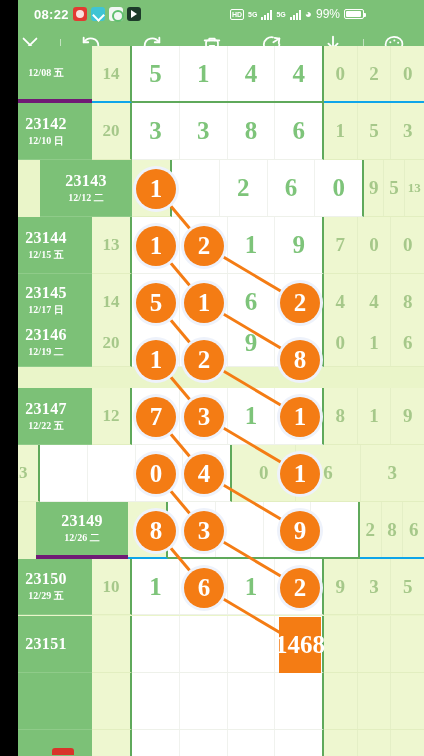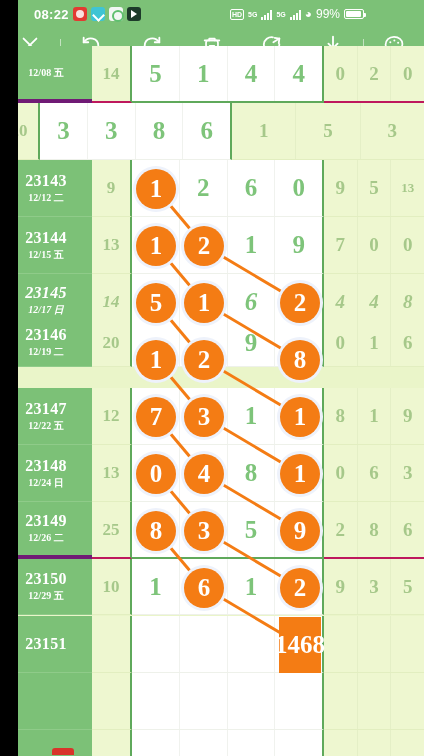--- a/index.html
+++ b/index.html
@@ -62,21 +62,21 @@
   .cell { flex:1; display:flex; align-items:center; justify-content:center; border-right:1px solid #f0f2ee;
           color:#7ec47a; font-size:25px; font-weight:bold; font-family:"Liberation Serif", serif; }
   .cell:last-child { border-right:none; }
   .c-tail { flex:1; display:flex; background:#eef7d0; border-bottom:1px solid #e2eec0; }
   .tcell { flex:1; display:flex; align-items:center; justify-content:center; border-right:1px solid #e4efc6;
            color:#a6c88a; font-size:19px; font-weight:bold; font-family:"Liberation Serif", serif; }
   .tcell.sm { font-size:13px; }
   .tcell:last-child { border-right:none; }
 
   .row.groupline .c-label { border-bottom:4px solid #701a75; }
-  .row.groupline .c-sum, .row.groupline .c-tail { border-bottom:2px solid #be185d; }
+  .row.groupline .c-sum, .row.groupline .c-tail { border-bottom:2px solid #0ea5e9; }
   .row.groupline .c-main { border-bottom:2px solid #5fa95b; }
 
   
   #overlay { position:absolute; left:0; top:76px; width:424px; height:680px; pointer-events:none; }
   .ball { position:absolute; width:40px; height:40px; margin:-20px 0 0 -20px; border-radius:50%;
           background:#f47c14; box-shadow:0 0 0 3px #eef2fb; display:flex; align-items:center;
           justify-content:center; color:#ffffff; font-size:25px; font-weight:bold;
           font-family:"Liberation Serif", serif; }
   .hl-box { position:absolute; background:#f47c14; color:#fff; display:flex; flex-direction:row;
             align-items:center; justify-content:center; font-family:"Liberation Serif", serif;
@@ -203,34 +203,38 @@
           <div class="cell">4</div>
           <div class="cell">4</div>
         </div>
         <div class="c-tail">
           <div class="tcell">0</div>
           <div class="tcell">2</div>
           <div class="tcell">0</div>
         </div>
       </div>
       <div class="row" style="top: 27px; height: 57px;">
+        <div class="c-label">
+          <div class="per">23142</div>
+          <div class="dat">12/10 日</div>
+        </div>
         <div class="c-sum">20</div>
         <div class="c-main">
           <div class="cell">3</div>
           <div class="cell">3</div>
           <div class="cell">8</div>
           <div class="cell">6</div>
         </div>
         <div class="c-tail">
           <div class="tcell">1</div>
           <div class="tcell">5</div>
           <div class="tcell">3</div>
         </div>
       </div>
-      <div class="row" style="top: 84px; height: 57px;">
+      <div class="row" style="top: 84px; height: 57px; padding-left: 40px;">
         <div class="c-label">
           <div class="per">23143</div>
           <div class="dat">12/12 二</div>
         </div>
         <div class="c-sum">9</div>
         <div class="c-main">
           <div class="cell"></div>
           <div class="cell">2</div>
           <div class="cell">6</div>
           <div class="cell">0</div>
@@ -252,21 +256,21 @@
           <div class="cell"></div>
           <div class="cell">1</div>
           <div class="cell">9</div>
         </div>
         <div class="c-tail">
           <div class="tcell">7</div>
           <div class="tcell">0</div>
           <div class="tcell">0</div>
         </div>
       </div>
-      <div class="row groupline" style="top: 198px; height: 57px; font-style: italic;">
+      <div class="row groupline" style="top: 198px; height: 57px;">
         <div class="c-label">
           <div class="per">23145</div>
           <div class="dat">12/17 日</div>
         </div>
         <div class="c-sum">14</div>
         <div class="c-main">
           <div class="cell"></div>
           <div class="cell"></div>
           <div class="cell">6</div>
           <div class="cell"></div>
@@ -307,38 +311,34 @@
           <div class="cell">1</div>
           <div class="cell"></div>
         </div>
         <div class="c-tail">
           <div class="tcell">8</div>
           <div class="tcell">1</div>
           <div class="tcell">9</div>
         </div>
       </div>
       <div class="row" style="top: 369px; height: 57px;">
-        <div class="c-label">
-          <div class="per">23148</div>
-          <div class="dat">12/24 日</div>
-        </div>
         <div class="c-sum">13</div>
         <div class="c-main">
           <div class="cell"></div>
           <div class="cell"></div>
           <div class="cell">8</div>
           <div class="cell"></div>
         </div>
         <div class="c-tail">
           <div class="tcell">0</div>
           <div class="tcell">6</div>
           <div class="tcell">3</div>
         </div>
       </div>
-      <div class="row groupline" style="top: 426px; height: 57px;">
+      <div class="row groupline" style="top: 426px; height: 57px; padding-left: 36px;">
         <div class="c-label">
           <div class="per">23149</div>
           <div class="dat">12/26 二</div>
         </div>
         <div class="c-sum">25</div>
         <div class="c-main">
           <div class="cell"></div>
           <div class="cell"></div>
           <div class="cell">5</div>
           <div class="cell"></div>

